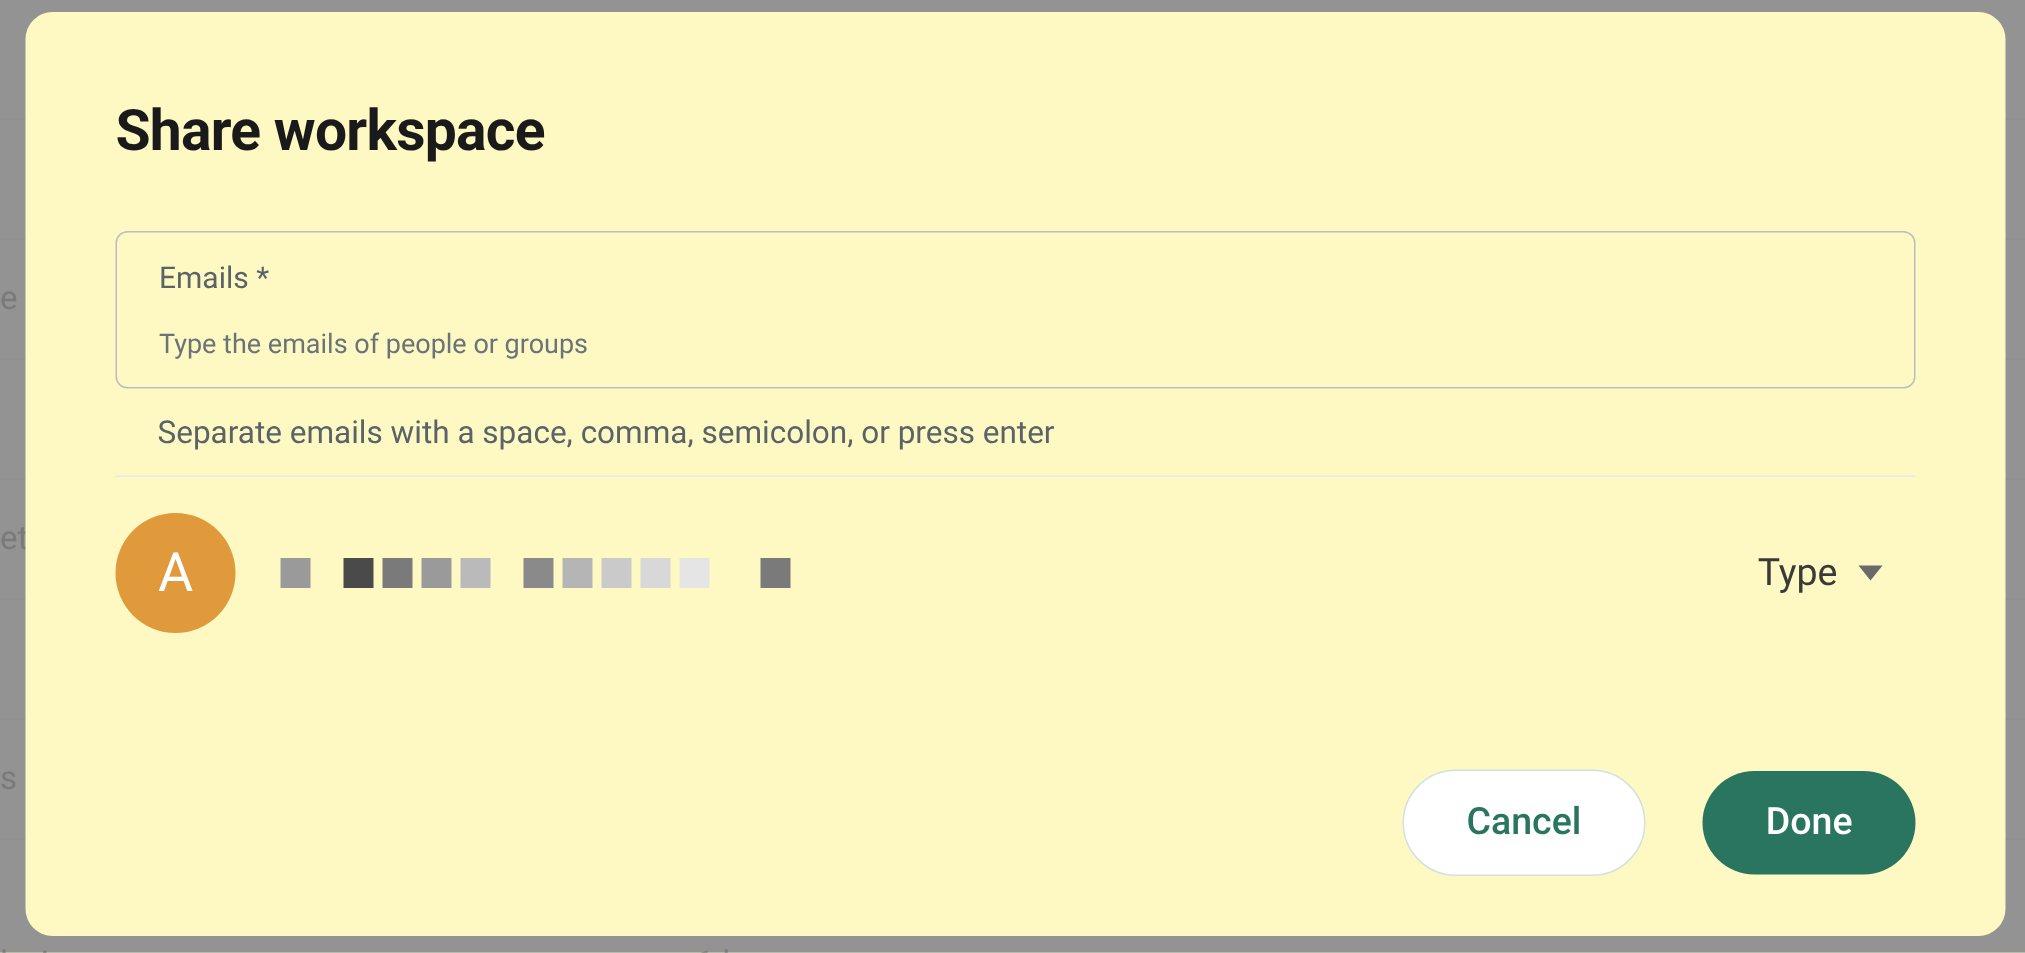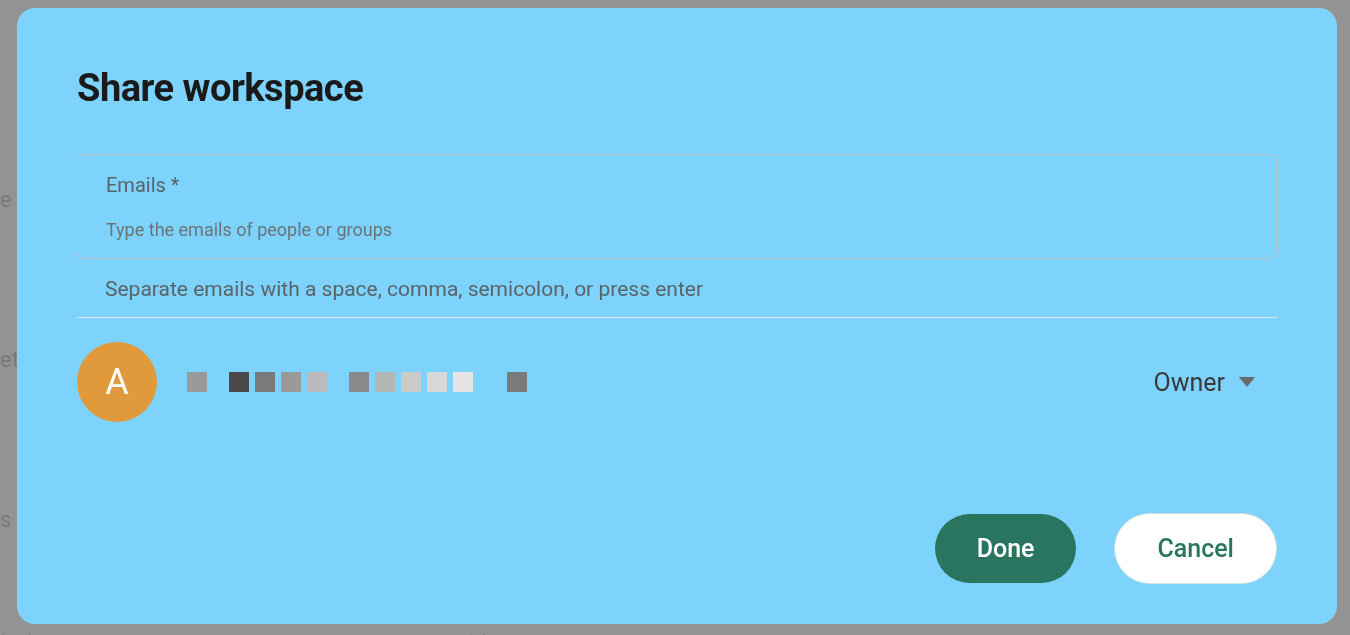--- a/index.html
+++ b/index.html
@@ -53,21 +53,21 @@
       position: absolute;
       inset: 0;
       background: rgba(128,128,128,0.85);
     }
     .modal {
       position: absolute;
       top: 8px;
       left: 17px;
       right: 13px;
       bottom: 11px;
-      background: #7dd3fc;
+      background: #fef9c3;
       border-radius: 18px;
       padding: 58px 60px 40px 60px;
       display: flex;
       flex-direction: column;
     }
     .modal-title {
       font-size: 38px;
       font-weight: 700;
       color: #1a1a1a;
       letter-spacing: -0.5px;
@@ -222,22 +222,22 @@
       <span style="width:10px"></span>
       <span class="blur-block" style="background:#8a8a8a"></span>
       <span class="blur-block" style="background:#b5b5b5"></span>
       <span class="blur-block" style="background:#cacaca"></span>
       <span class="blur-block" style="background:#d8d8d8"></span>
       <span class="blur-block" style="background:#e5e5e5"></span>
       <span style="width:22px"></span>
       <span class="blur-block" style="background:#7a7a7a"></span>
     </div>
     <div class="role-select">
-      <span>Owner</span>
+      <span>Type</span>
       <span class="chevron"></span>
     </div>
   </div>
 
   <div class="button-row">
+    <button class="btn btn-cancel">Cancel</button>
     <button class="btn btn-done">Done</button>
-    <button class="btn btn-cancel">Cancel</button>
   </div>
 </div>
 
 </body></html>

